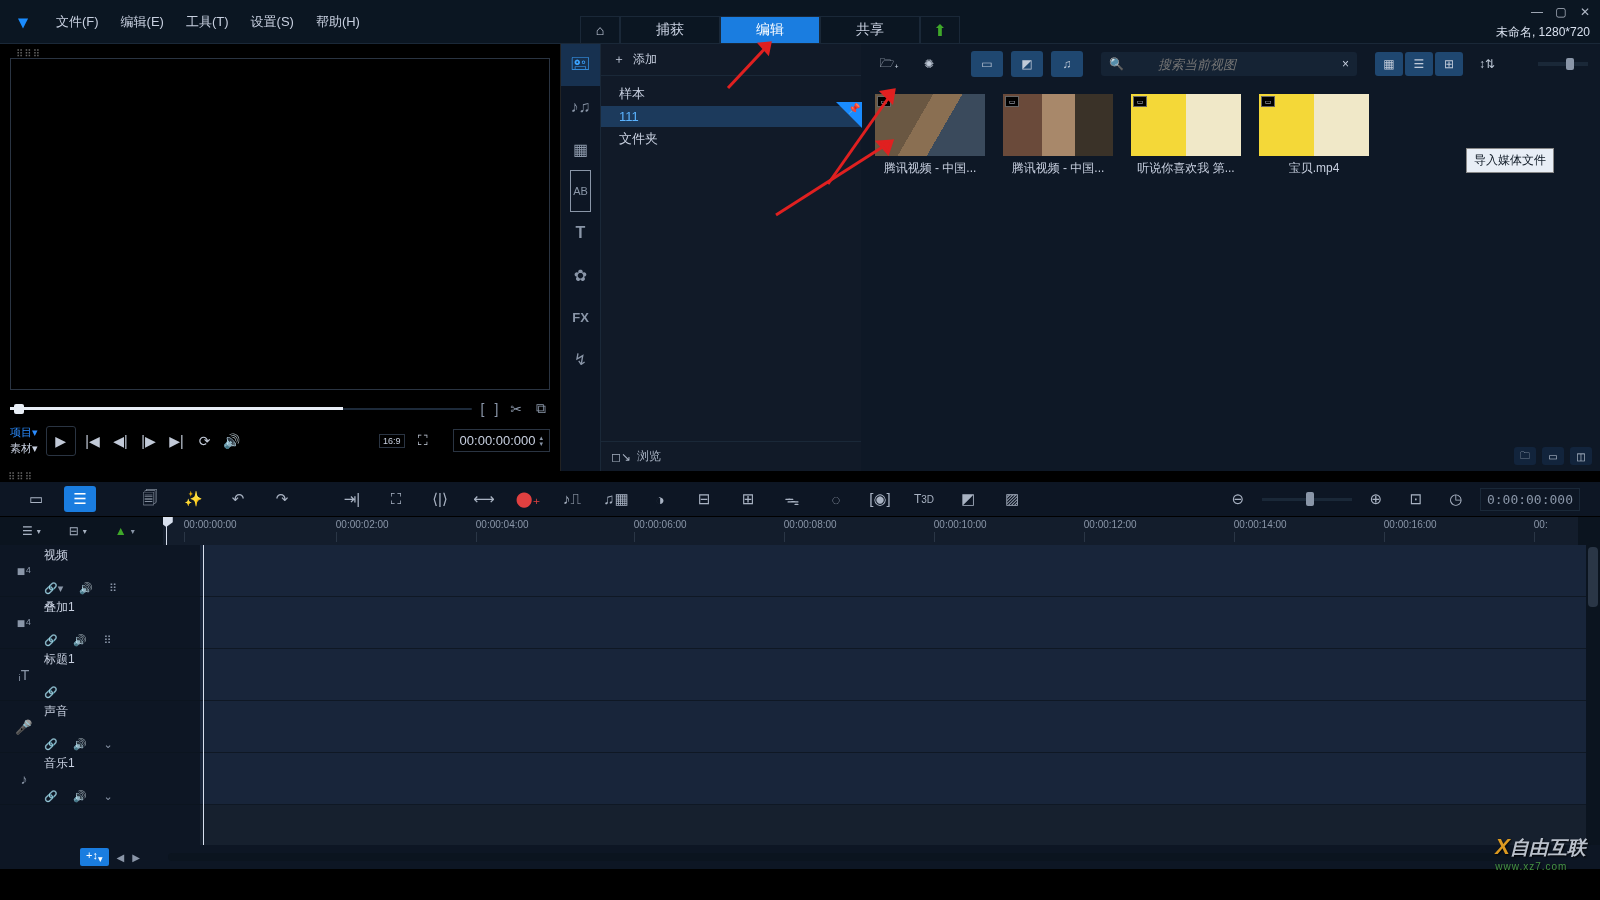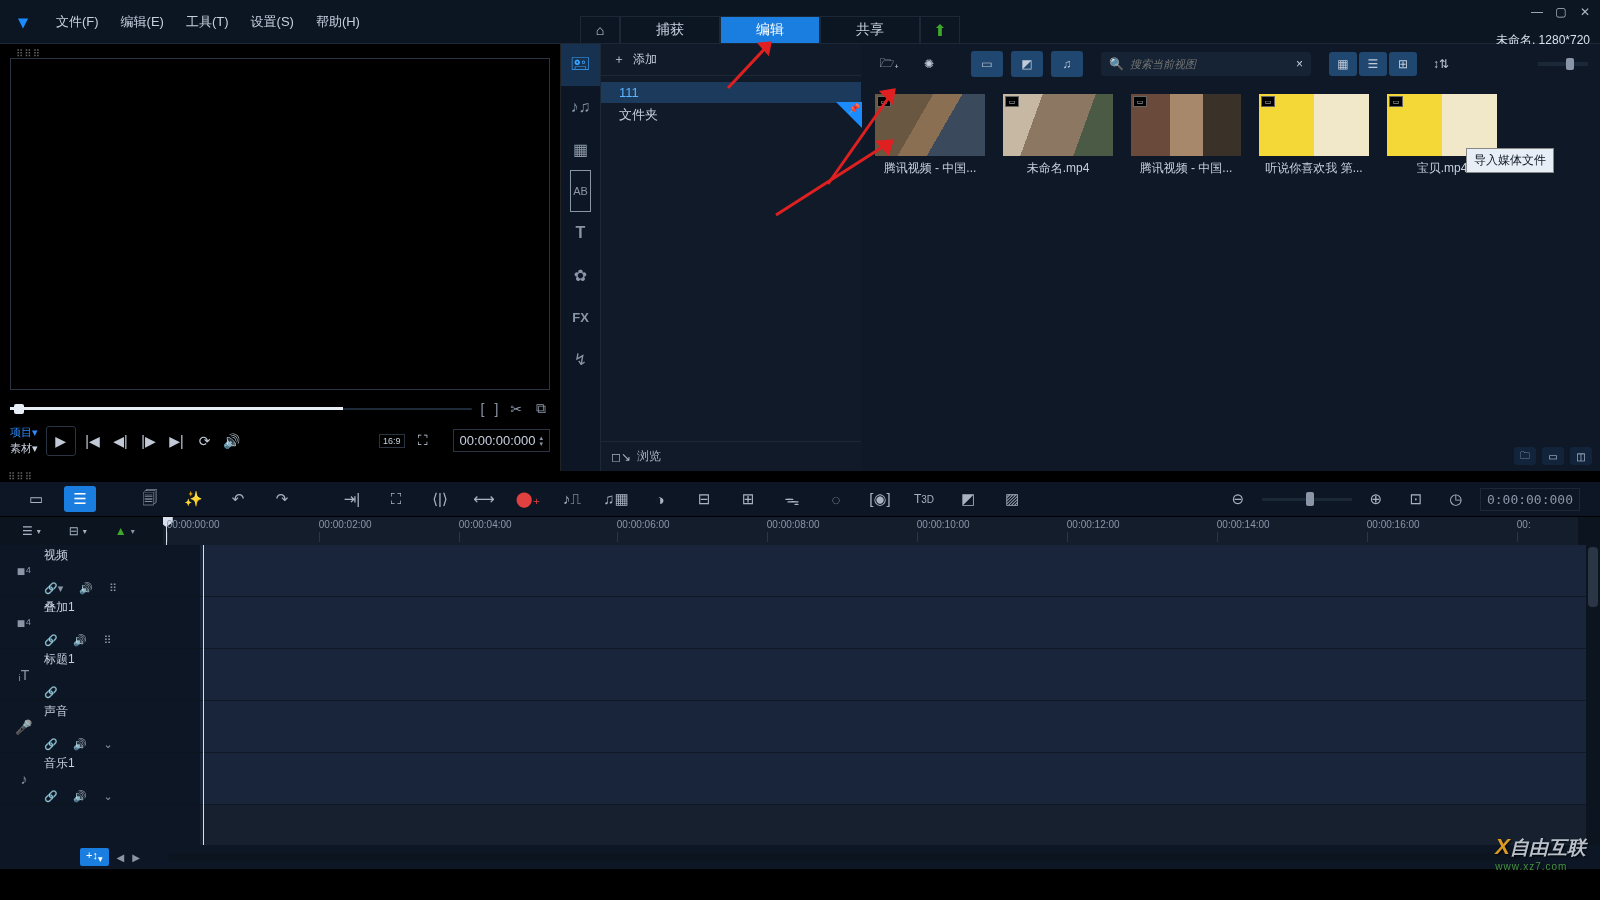--- a/index.html
+++ b/index.html
@@ -8,21 +8,21 @@
 .logo { width:30px; height:30px; margin:0 8px; display:flex; align-items:center; justify-content:center; color:#1a8cff; font-size:18px; font-weight:bold; }
 .menu { display:flex; gap:2px; }
 .menu span { padding:4px 10px; cursor:pointer; font-size:13px; }
 .tab-strip { position:absolute; left:580px; top:16px; display:flex; height:28px; }
 .mode-tab { width:100px; height:28px; display:flex; align-items:center; justify-content:center; font-size:14px; border:1px solid #1a2838; background:#0b1622; cursor:pointer; }
 .mode-tab.home { width:40px; }
 .mode-tab.active { background:#1a7de0; color:#fff; }
 .mode-tab.up-arrow { width:40px; color:#3fa82a; font-size:16px; }
 .wincontrols { position:absolute; right:4px; top:4px; display:flex; gap:2px; }
 .wincontrols div { width:22px; height:16px; display:flex; align-items:center; justify-content:center; color:#b0b8c6; cursor:pointer; }
-.proj-info { position:absolute; right:10px; top:32px; font-size:12px; color:#d8e0ee; }
+.proj-info { position:absolute; right:10px; top:24px; font-size:12px; color:#d8e0ee; }
 
 .upper { height:427px; display:flex; }
 .preview-pane { width:561px; background:#000; display:flex; flex-direction:column; border-right:1px solid #222; padding:4px 10px 0 10px;}
 .dot-grip { height:8px; color:#666; font-size:10px; letter-spacing:1px; padding-left:6px;}
 .preview-video { flex:0 0 332px; background:#000; border:1px solid #2a3442; margin:2px 0 6px 0;}
 .scrub-row { display:flex; align-items:center; gap:6px; padding:4px 0;}
 .scrub-track { flex:1; height:2px; background:#1d2a3a; position:relative; border-radius:2px;}
 .scrub-fill { width:72%; height:3px; background:#e8eef6; position:absolute; top:-1px; left:0;}
 .scrub-handle { width:10px; height:10px; background:#e8eef6; border-radius:2px; position:absolute; top:-4px; left:4px;}
 .bracket { color:#8a96a8; font-size:14px; padding:0 2px;}
@@ -50,21 +50,21 @@
 .fitem .caret::before { content:"▸"; font-size:9px; margin-right:4px;}
 .browse-row { height:30px; display:flex; align-items:center; padding:0 10px; gap:6px; border-top:1px solid #1a2838; color:#a8b2c2;}
 .pin-corner { position:absolute; top:58px; right:-1px; width:0; height:0; border-top:26px solid #1a8cff; border-left:26px solid transparent; }
 .pin-corner::after { content:"📌"; position:absolute; right:1px; top:-25px; font-size:10px; color:#fff;}
 
 .media-area { flex:1; display:flex; flex-direction:column; background:#0e1826;}
 .media-toolbar { height:40px; display:flex; align-items:center; padding:0 12px; gap:8px;}
 .mtool { width:32px; height:26px; display:flex; align-items:center; justify-content:center; border-radius:3px; cursor:pointer; color:#c0cad8;}
 .mtool.blue { background:#1f4770;}
 .search-box { flex:0 0 210px; height:24px; background:#152334; border-radius:3px; display:flex; align-items:center; padding:0 8px; gap:6px; margin-left:10px;}
-.search-box input { background:none; border:none; outline:none; color:#aab4c4; font-size:11px; flex:1; font-style:italic;}
+.search-box input { background:none; border:none; outline:none; color:#aab4c4; font-size:13px; flex:1; font-style:italic;margin-left:28px;}
 .view-toggles { display:flex; gap:2px; margin-left:10px;}
 .view-toggles .mtool { width:28px; height:24px;}
 .tooltip { position:absolute; background:#e8eef6; color:#0b1622; font-size:12px; padding:3px 7px; border:1px solid #888; z-index:10; left:905px; top:104px;}
 .thumbs { flex:1; padding:10px 14px; display:flex; gap:18px; align-items:flex-start;}
 .thumb { width:110px; display:flex; flex-direction:column; gap:4px; cursor:pointer;}
 .timg { width:110px; height:62px; background:#2a3646; display:flex; align-items:center; justify-content:center; position:relative; overflow:hidden;}
 .timg .badge { position:absolute; top:2px; left:2px; width:14px; height:11px; background:#000; border:1px solid #666; font-size:7px; display:flex; align-items:center; justify-content:center;}
 .tname { font-size:12px; text-align:center; white-space:nowrap; overflow:hidden; text-overflow:ellipsis;}
 .media-bottom-icons { position:absolute; right:8px; bottom:6px; display:flex; gap:6px;}
 .media-bottom-icons .mtool { width:22px; height:18px; background:#12243c; font-size:10px;}
@@ -76,21 +76,21 @@
 .tlbtn.active { background:#1a7de0; border-radius:3px; color:#fff;}
 .tl-sep { width:14px;}
 .zoom-ctrl { display:flex; align-items:center; gap:8px; margin-left:auto;}
 .zoom-slider { width:90px; height:3px; background:#1a2838; position:relative;}
 .zoom-slider .knob { width:8px; height:14px; background:#8a96a8; position:absolute; top:-6px; left:44px; border-radius:2px;}
 .tl-tc { font-family:monospace; font-size:13px; border:1px solid #1a2838; padding:3px 6px; color:#8a96a8;}
 
 .option-row { height:28px; background:#0b141f; display:flex; align-items:center; padding:0 22px; gap:28px;}
 .opt { display:flex; align-items:center; gap:4px; color:#a8b2c2; font-size:12px;}
 .ruler { flex:1; height:28px; position:relative; overflow:hidden; background:#131d2c;}
-.rmark { position:absolute; top:2px; font-size:10px; color:#8a96a8;}
+.rmark { position:absolute; top:2px; font-size:10px; color:#8a96a8;margin-left:17px;}
 .rmark::before { content:""; position:absolute; bottom:-12px; left:0; width:1px; height:10px; background:#2a3646;}
 .playhead { position:absolute; top:0; width:1px; height:370px; background:#d8e0ee; left:200px;}
 .playhead::before { content:""; position:absolute; top:-2px; left:-6px; width:13px; height:12px; background:#d8e0ee; clip-path:polygon(0 0,100% 0,100% 60%,50% 100%,0 60%);}
 
 .tracks-area { height:300px; background:#131d2c; display:flex; position:relative; overflow:hidden;}
 .track-headers { width:200px; background:#0d1624;}
 .trow { height:52px; border-bottom:1px solid #0b141f; display:flex; align-items:center; padding:0 12px 0 14px; gap:10px;}
 .tricon { width:20px; color:#8a96a8; font-size:14px; text-align:center;}
 .trlabel { flex:1; display:flex; flex-direction:column; gap:18px;}
 .trname { font-size:12px;}
@@ -212,20 +212,21 @@
         </div>
     </div>
 
     <div class="folder-col">
       <div class="folder-top">
         <span>＋</span>
         <span>添加</span>
       </div>
       <div class="pin-corner"></div>
       <div class="flist">
+        <div class="fitem">样本</div>
         <div class="fitem sel">111</div>
         <div class="fitem">文件夹</div>
       </div>
       <div class="browse-row">
         <span>◻↘</span>
         <span>浏览</span>
       </div>
     </div>
 
     <div class="media-area">
@@ -265,26 +266,20 @@
           </div>
       </div>
       <div class="tooltip">导入媒体文件</div>
 
       <div class="thumbs">
         <div class="thumb">
           <div class="timg t1">
               <div class="badge">▭</div>
             </div>
           <div class="tname">腾讯视频 - 中国...</div>
-        </div>
-        <div class="thumb">
-          <div class="timg t2">
-              <div class="badge">▭</div>
-            </div>
-          <div class="tname">未命名.mp4</div>
         </div>
         <div class="thumb">
           <div class="timg t3">
               <div class="badge">▭</div>
             </div>
           <div class="tname">腾讯视频 - 中国...</div>
         </div>
         <div class="thumb">
           <div class="timg t4">
               <div class="badge">▭</div>

